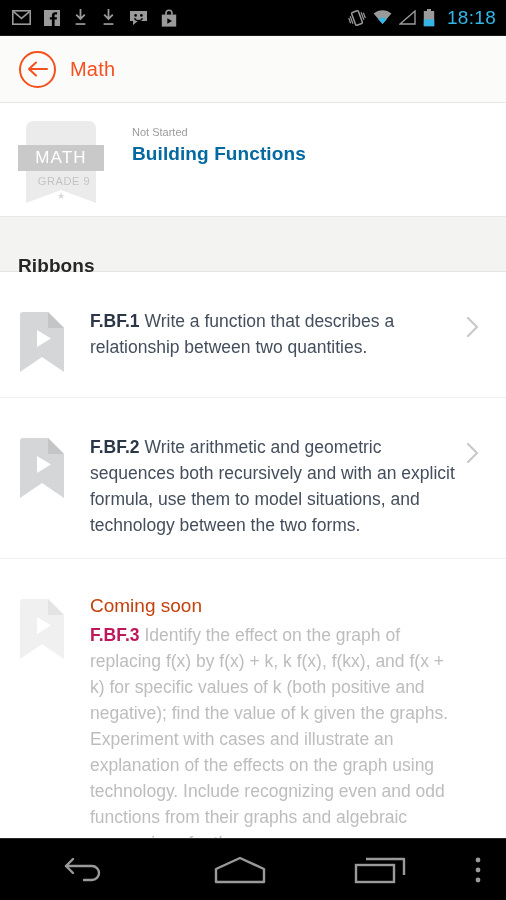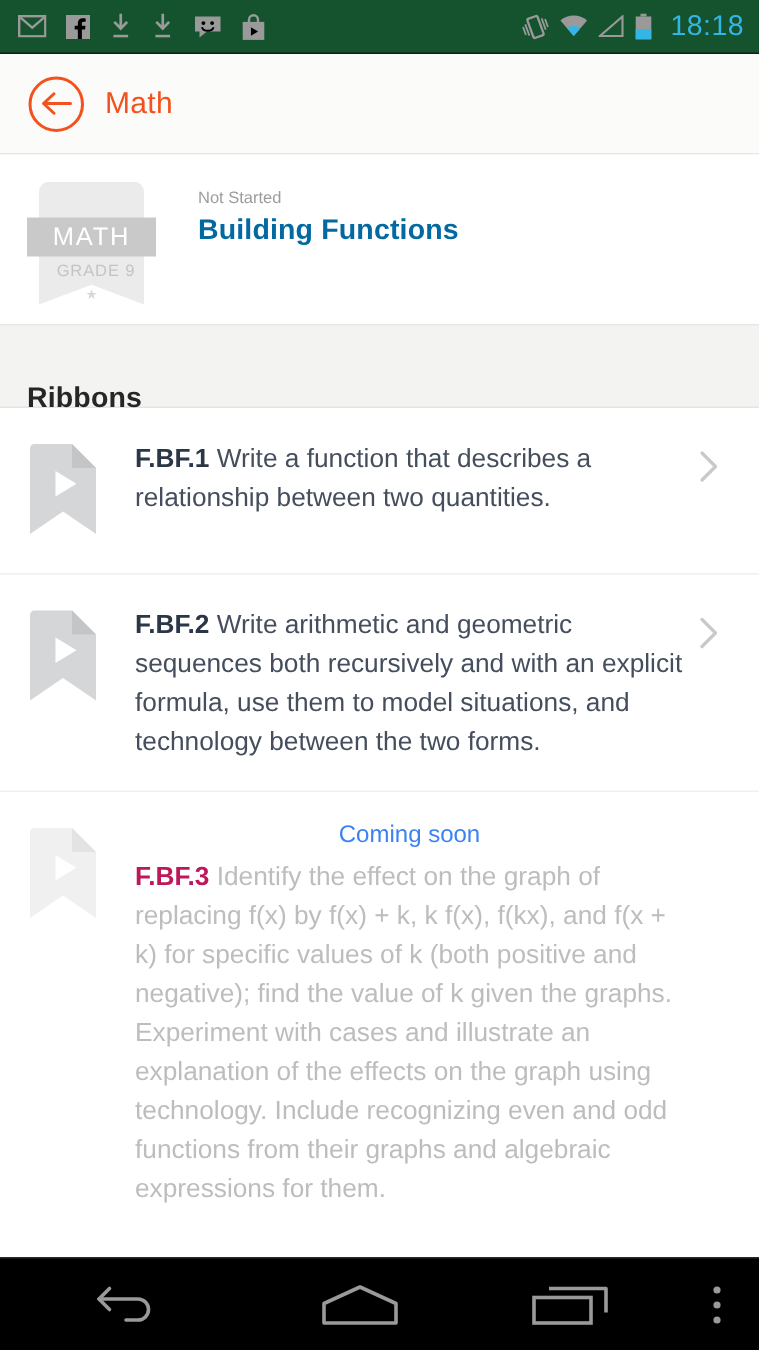--- a/index.html
+++ b/index.html
@@ -6,21 +6,21 @@
   html, body {
     width: 506px; height: 900px;
     background: #ffffff;
     font-family: "Liberation Sans", sans-serif;
     overflow: hidden;
   }
   #app { position: relative; width: 506px; height: 900px; }
 
   
   .statusbar {
-    height: 36px; background: #14532d;
+    height: 36px; background: #000000;
     display: flex; align-items: center;
     padding: 0 10px 0 12px;
     border-bottom: 1px solid #1a1a1a;
     justify-content: flex-end;
   }
   .status-left { display: flex; align-items: center; gap: 13px; flex: 1; }
   .status-right { display: flex; align-items: center; gap: 7px; }
   .sicon { display: block; }
   .clock {
     color: #33b5e5; font-size: 19px; letter-spacing: 0.3px;
@@ -97,25 +97,26 @@
     color: #262626; font-size: 19px; font-weight: bold; letter-spacing: .1px; margin-top: 44px;
   }
 
   
   .rows { background: #ffffff; }
   .row {
     display: flex; align-items: flex-start;
     padding: 20px 14px 20px 18px;
     border-bottom: 1px solid #f0f0ee;
     cursor: pointer;
+    margin-top: 16px;
   }
   .row.last { border-bottom: none; }
   .ribbon-ico { width: 58px; flex: none; padding-top: 3px; }
   .row-body { flex: 1; padding: 0 10px 0 14px; }
-  .coming { color: #3b82f6; font-size: 16px; margin-bottom: 5px; text-align: center; }
+  .coming { color: #c2410c; font-size: 19px; margin-bottom: 5px; }
   .row-text {
     color: #444e5c; font-size: 17.5px; line-height: 26px;
   }
   .row-text .code { font-weight: bold; color: #2b3647; }
   .row.disabled .row-text { color: #bdbdbd; }
   .row.disabled .row-text .code { color: #be185d; }
   .chev { width: 26px; flex: none; padding-top: 8px; }
 
   
   .navbar {

